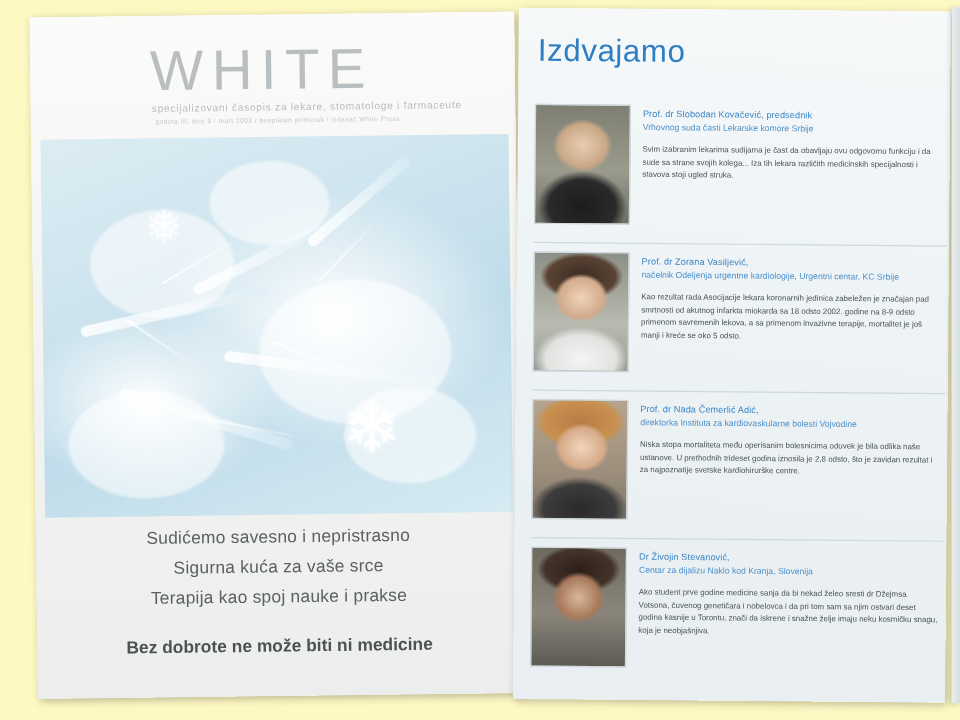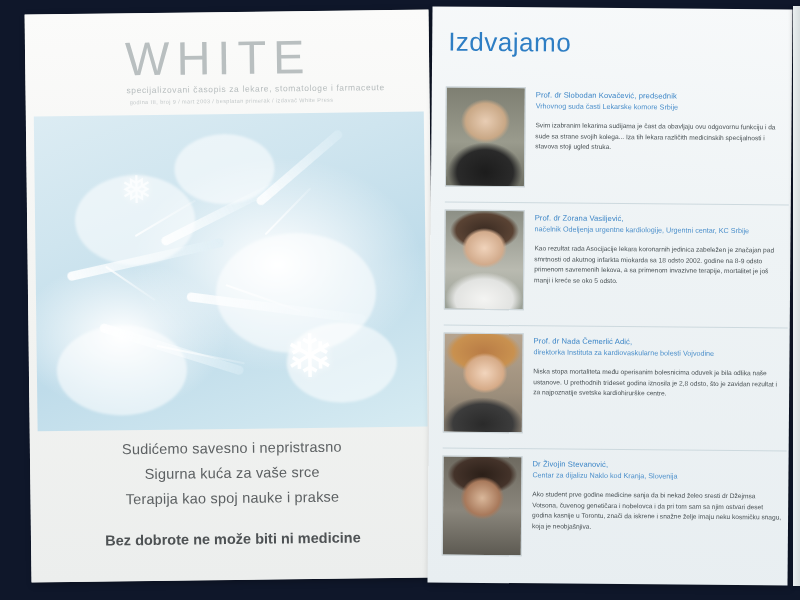--- a/index.html
+++ b/index.html
@@ -10,21 +10,21 @@
   body {
     width: 800px;
     height: 600px;
     overflow: hidden;
     font-family: "Liberation Sans", sans-serif;
   }
   #stage {
     position: relative;
     width: 800px;
     height: 600px;
-    background: #0f172a;
+    background: #fef9c3;
   }
 
   
   .cover {
     position: absolute;
     left: 28px;
     top: 12px;
     width: 404px;
     height: 568px;
     background: linear-gradient(170deg, #f3f4f2 0%, #eceeec 35%, #e7e9e7 100%);

